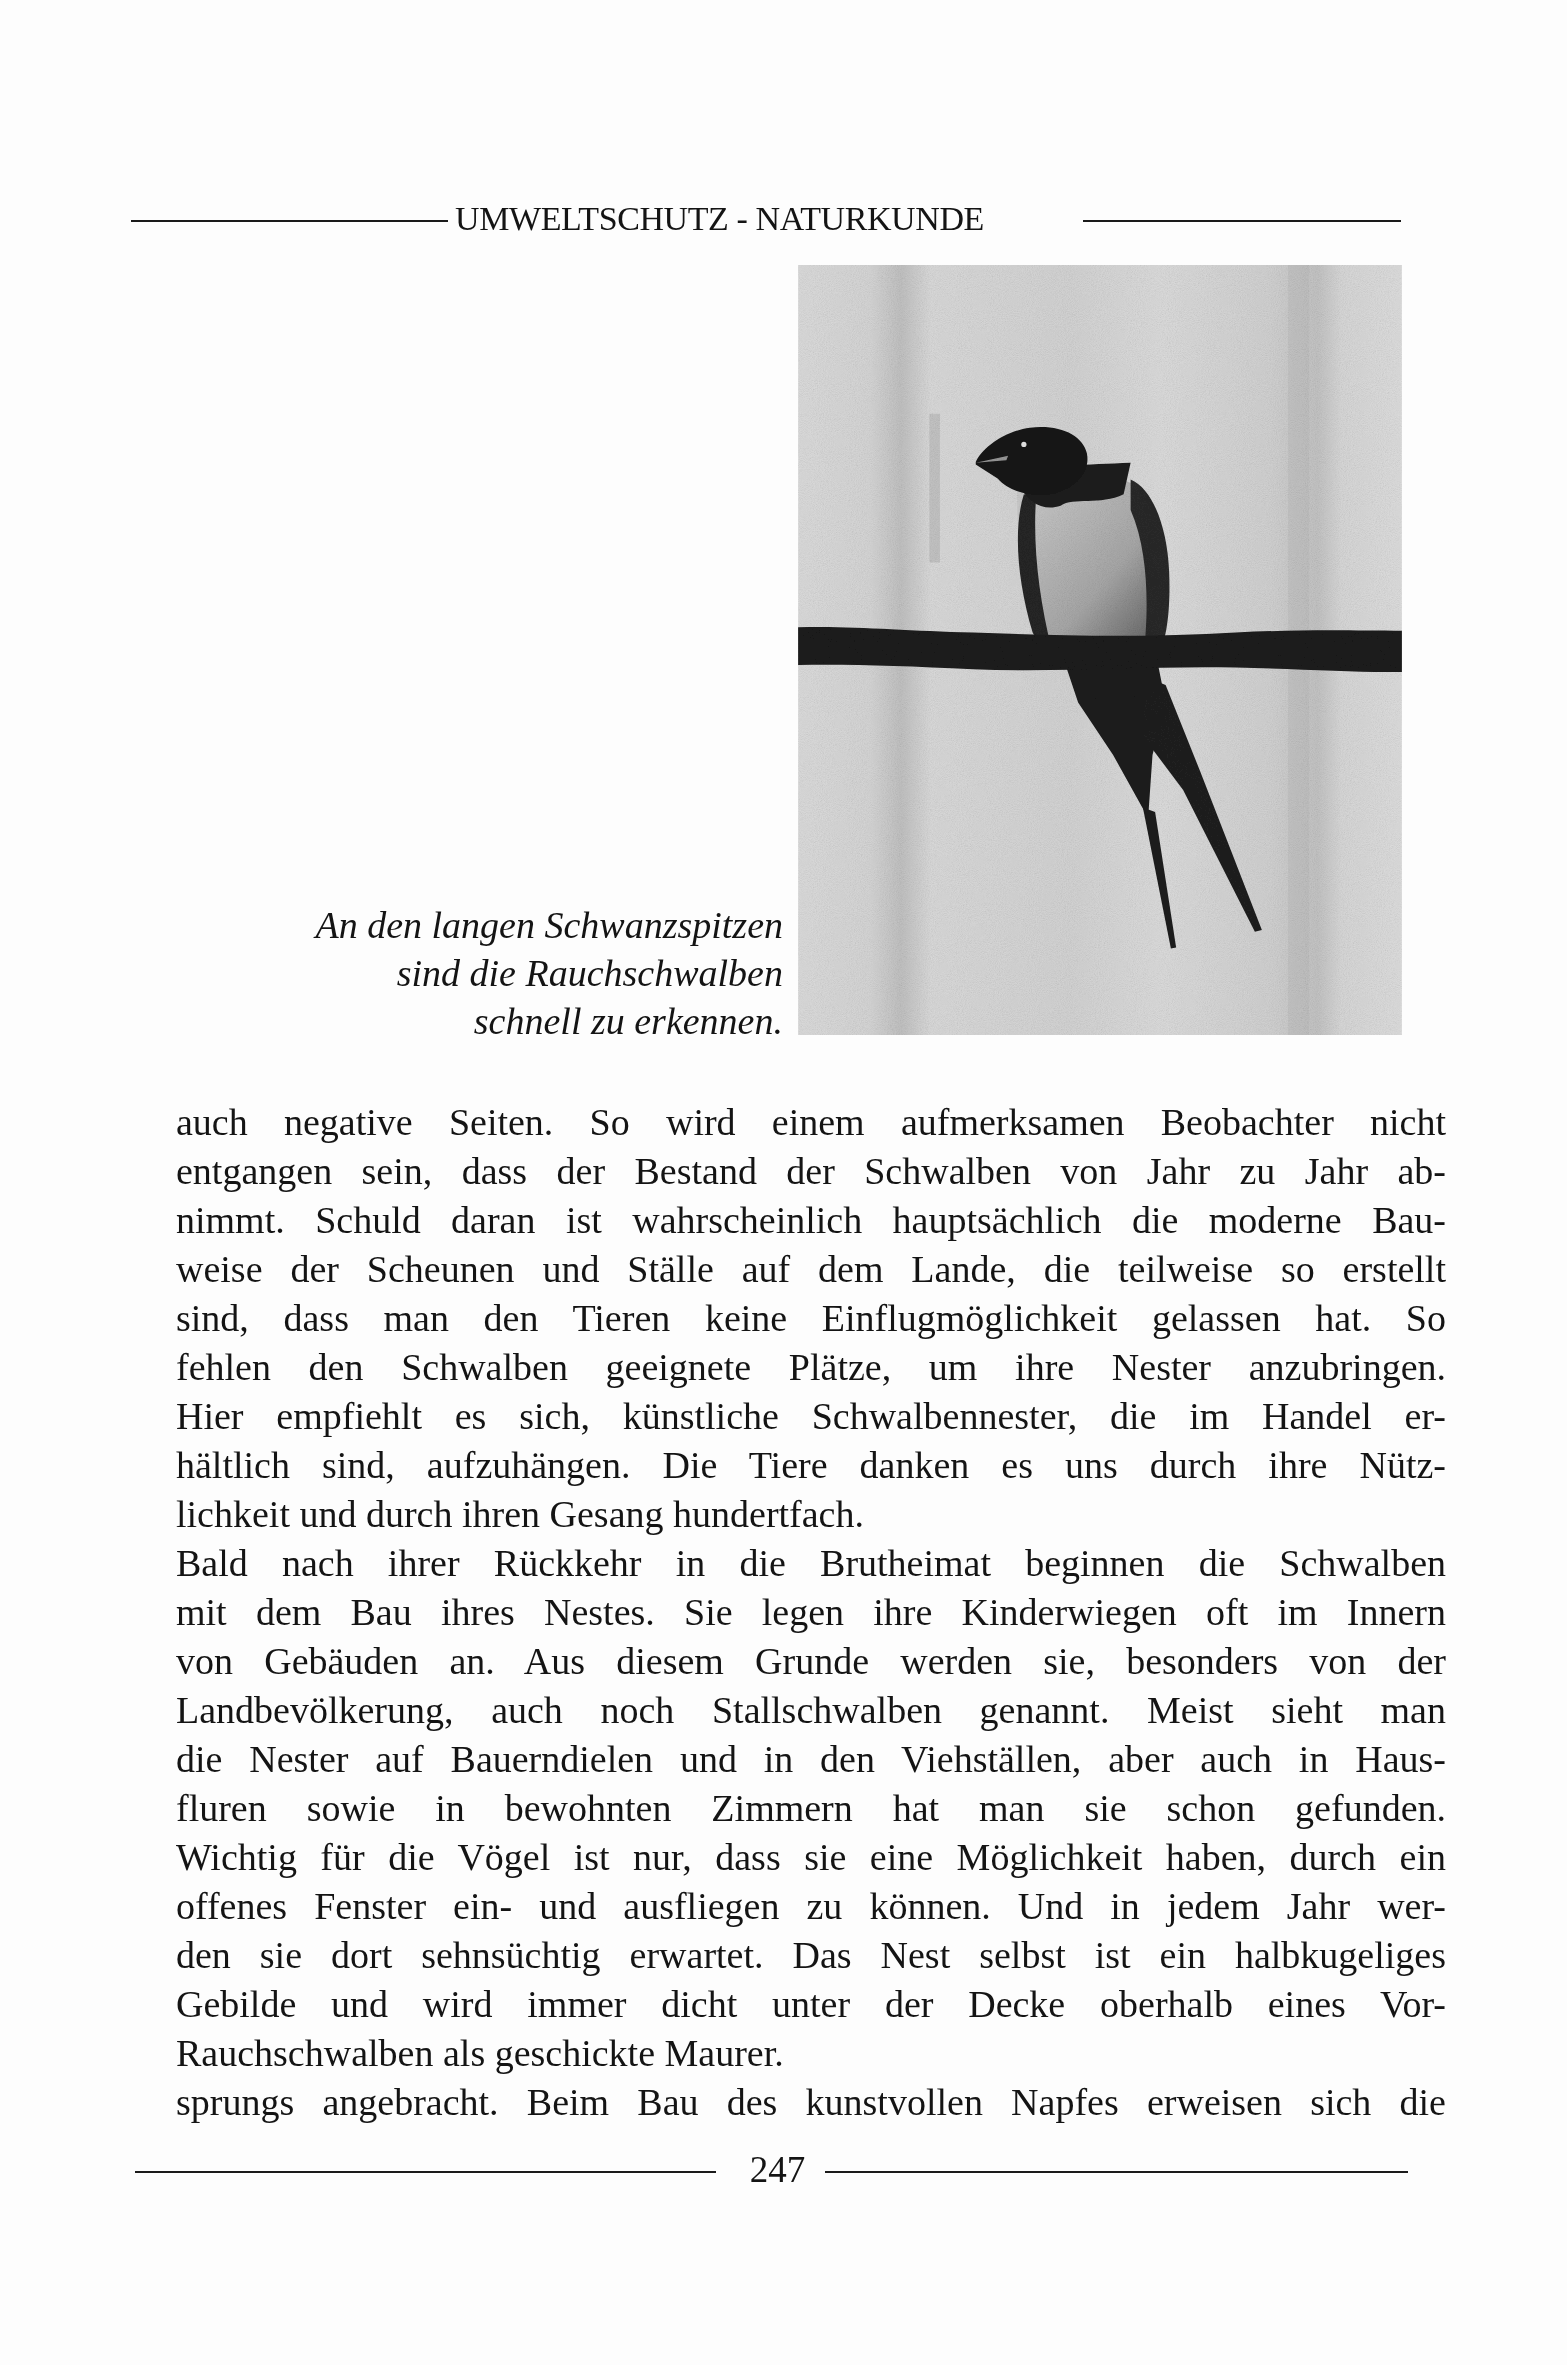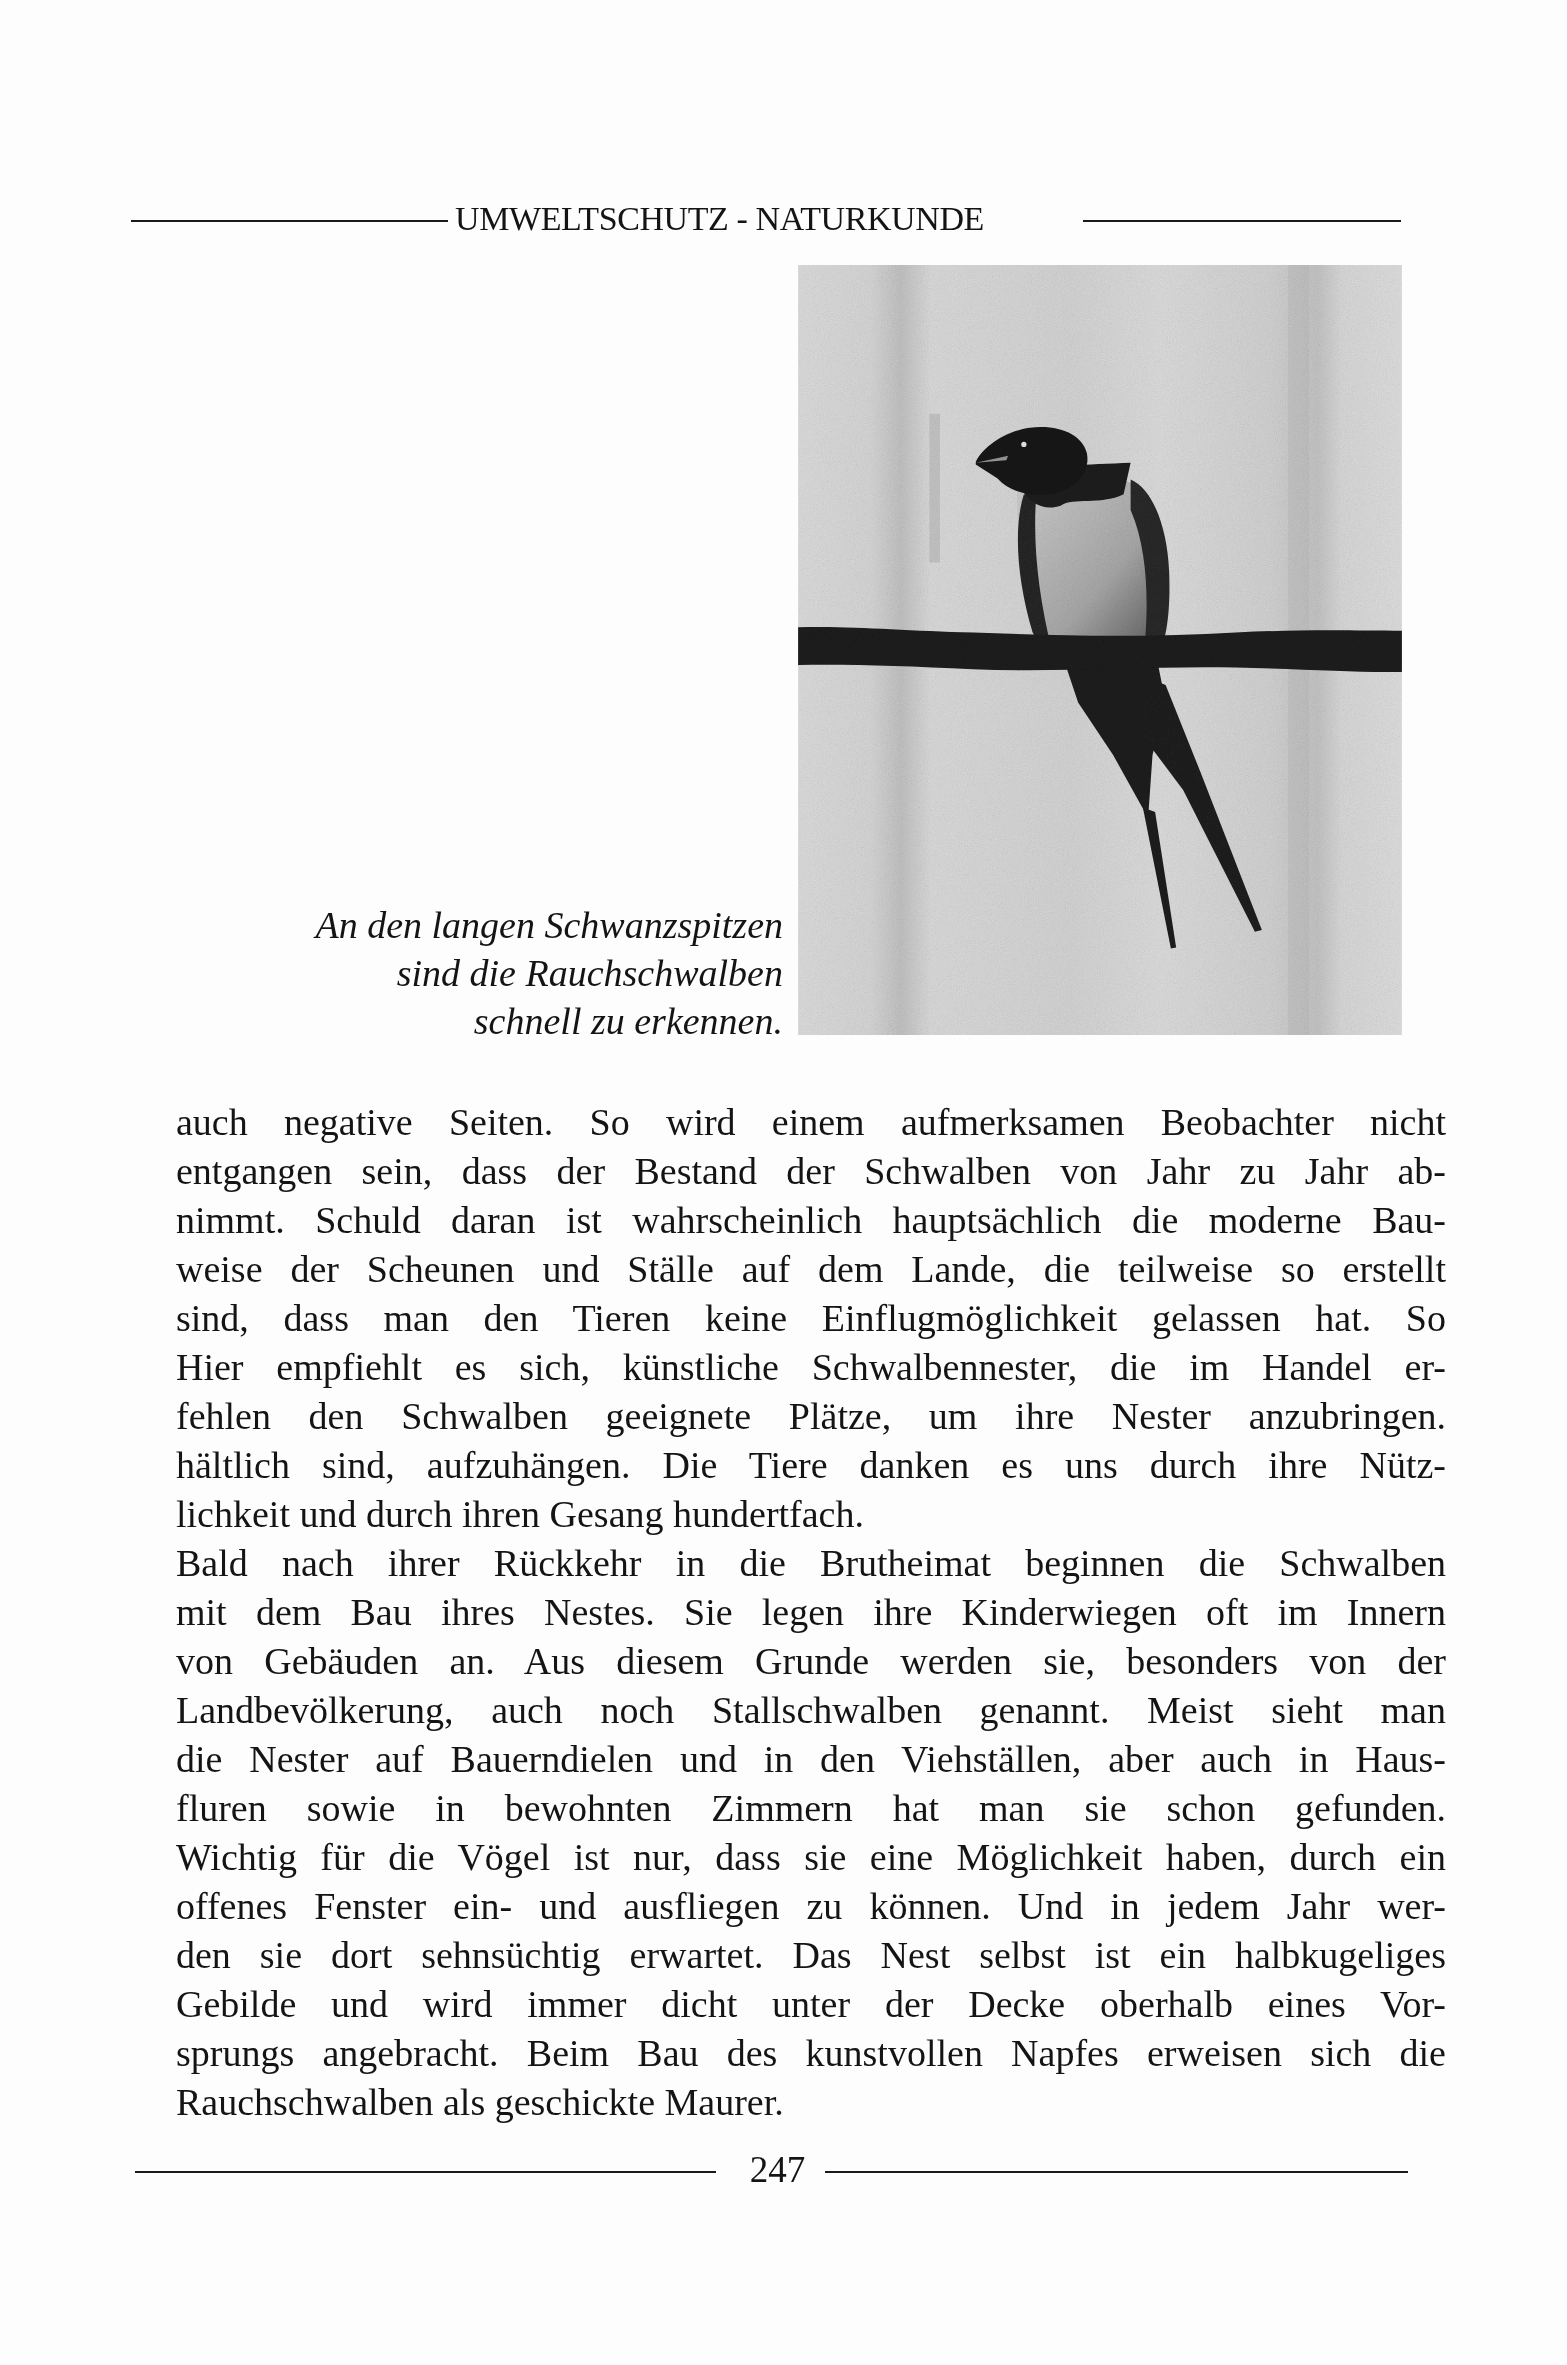--- a/index.html
+++ b/index.html
@@ -170,34 +170,34 @@
   <div>sind die Rauchschwalben</div>
   <div>schnell zu erkennen.</div>
 </div>
 
 <div id="body-text">
   <div class="line">auch negative Seiten. So wird einem aufmerksamen Beobachter nicht</div>
   <div class="line">entgangen sein, dass der Bestand der Schwalben von Jahr zu Jahr ab-</div>
   <div class="line">nimmt. Schuld daran ist wahrscheinlich hauptsächlich die moderne Bau-</div>
   <div class="line">weise der Scheunen und Ställe auf dem Lande, die teilweise so erstellt</div>
   <div class="line">sind, dass man den Tieren keine Einflugmöglichkeit gelassen hat. So</div>
+  <div class="line">fehlen den Schwalben geeignete Plätze, um ihre Nester anzubringen.</div>
   <div class="line">Hier empfiehlt es sich, künstliche Schwalbennester, die im Handel er-</div>
-  <div class="line">fehlen den Schwalben geeignete Plätze, um ihre Nester anzubringen.</div>
   <div class="line">hältlich sind, aufzuhängen. Die Tiere danken es uns durch ihre Nütz-</div>
   <div class="line last">lichkeit und durch ihren Gesang hundertfach.</div>
   <div class="line">Bald nach ihrer Rückkehr in die Brutheimat beginnen die Schwalben</div>
   <div class="line">mit dem Bau ihres Nestes. Sie legen ihre Kinderwiegen oft im Innern</div>
   <div class="line">von Gebäuden an. Aus diesem Grunde werden sie, besonders von der</div>
   <div class="line">Landbevölkerung, auch noch Stallschwalben genannt. Meist sieht man</div>
   <div class="line">die Nester auf Bauerndielen und in den Viehställen, aber auch in Haus-</div>
   <div class="line">fluren sowie in bewohnten Zimmern hat man sie schon gefunden.</div>
   <div class="line">Wichtig für die Vögel ist nur, dass sie eine Möglichkeit haben, durch ein</div>
   <div class="line">offenes Fenster ein- und ausfliegen zu können. Und in jedem Jahr wer-</div>
   <div class="line">den sie dort sehnsüchtig erwartet. Das Nest selbst ist ein halbkugeliges</div>
   <div class="line">Gebilde und wird immer dicht unter der Decke oberhalb eines Vor-</div>
+  <div class="line last">Rauchschwalben als geschickte Maurer.</div>
   <div class="line">sprungs angebracht. Beim Bau des kunstvollen Napfes erweisen sich die</div>
-  <div class="line last">Rauchschwalben als geschickte Maurer.</div>
 </div>
 
 <div id="footer-rule-left" class="rule"></div>
 <div id="page-number">247</div>
 <div id="footer-rule-right" class="rule"></div>
 
 
 </body></html>

